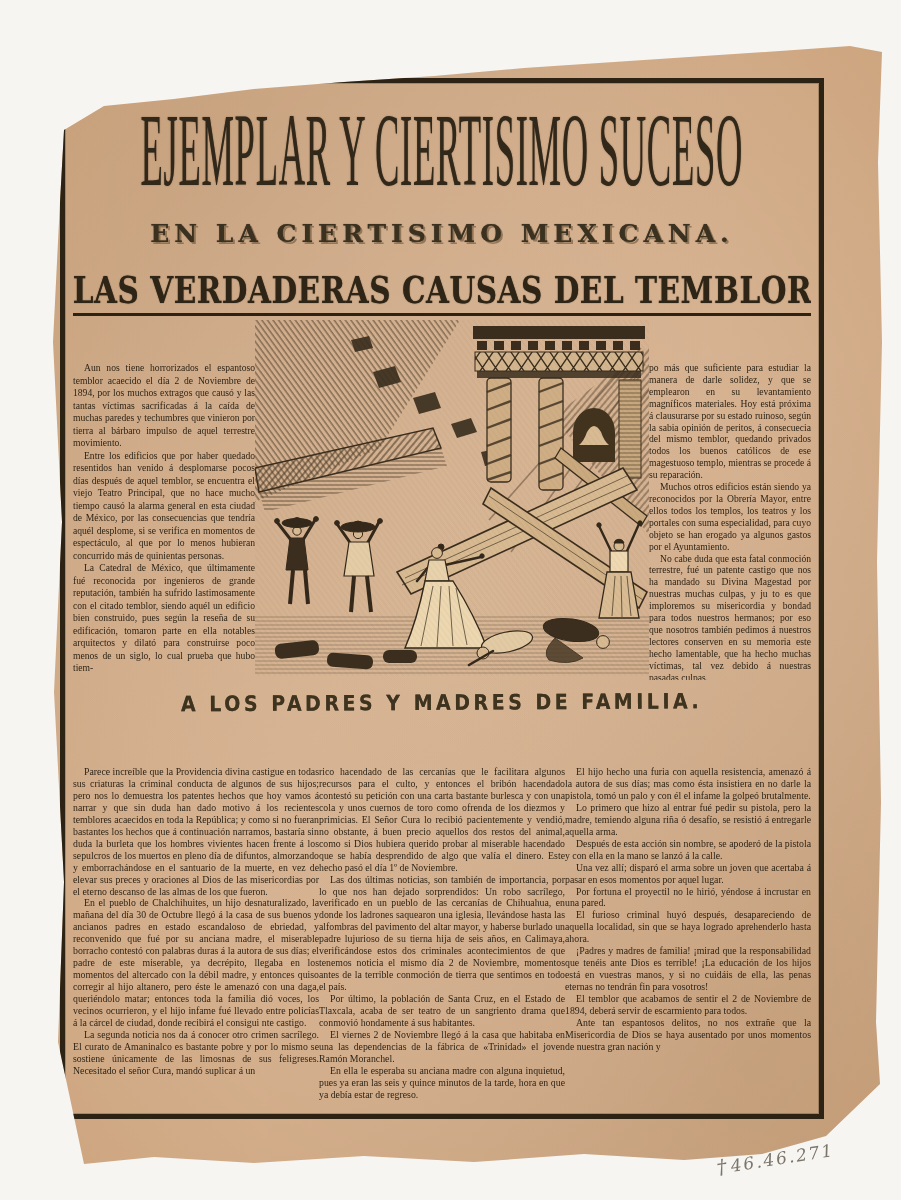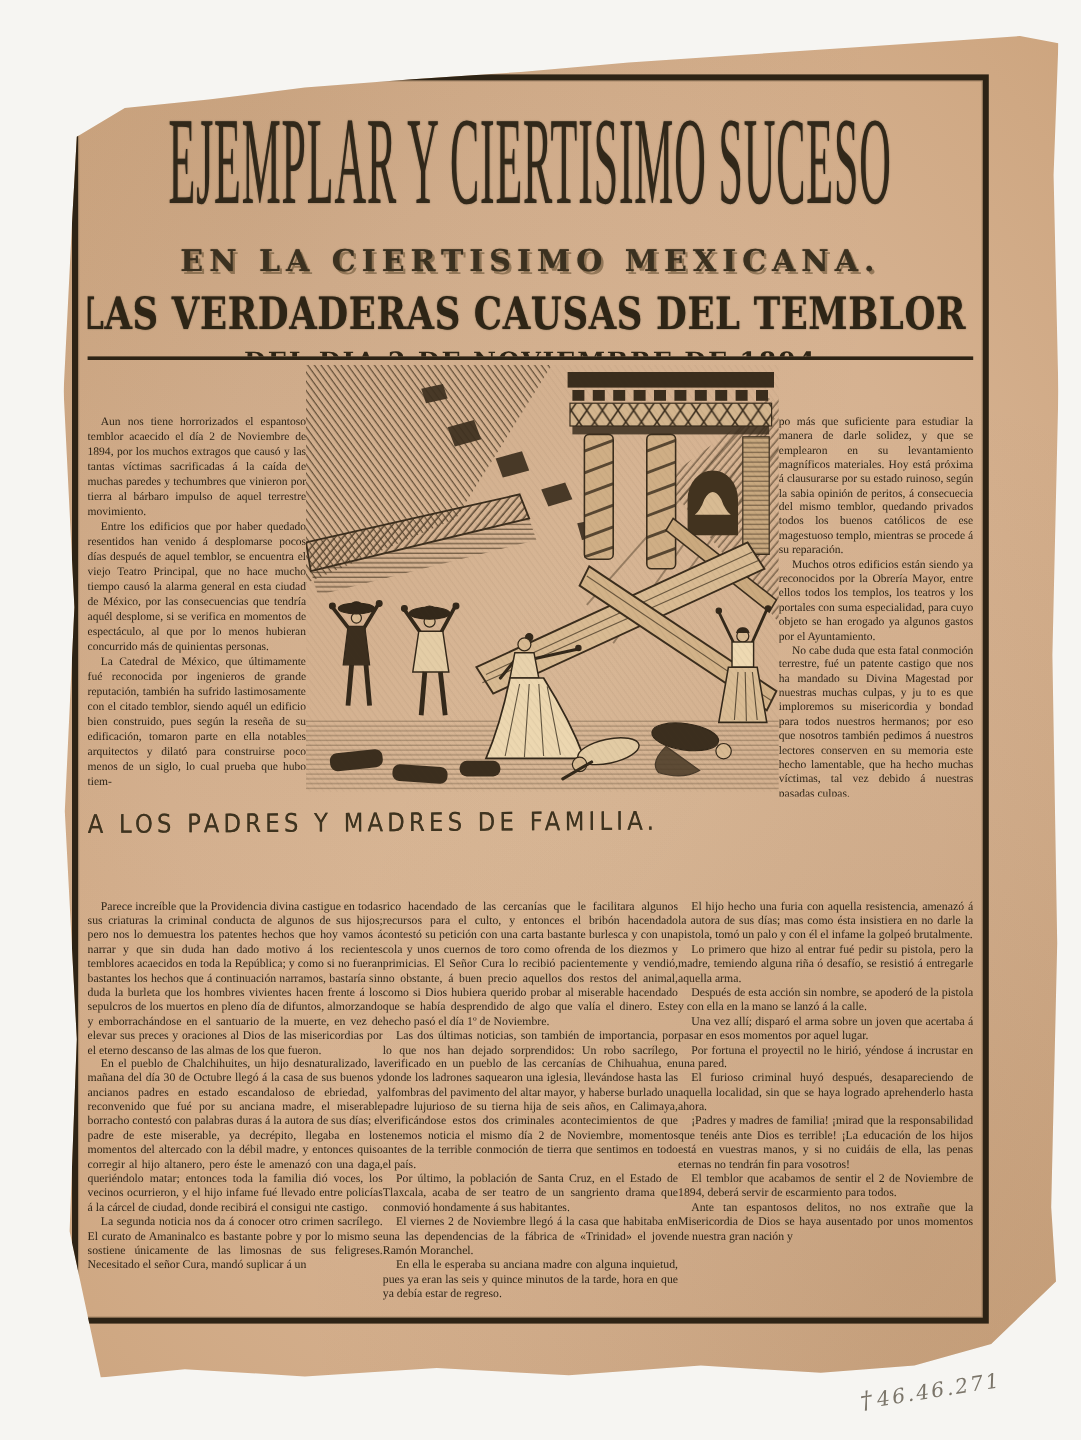--- a/index.html
+++ b/index.html
@@ -3,21 +3,21 @@
 <meta charset="utf-8">
 <style>
   html,body{margin:0;padding:0;}
   body{
     width:901px;height:1200px;position:relative;overflow:hidden;
     background:#f6f5f2;
     font-family:"Liberation Serif", serif;
   }
   
   .paper{
-    position:absolute;left:44px;top:26px;width:842px;height:1130px;
+    position:absolute;left:44px;top:42px;width:842px;height:1130px;
     background:
       radial-gradient(ellipse at 20% 10%, rgba(120,85,50,.10), rgba(0,0,0,0) 55%),
       radial-gradient(ellipse at 85% 90%, rgba(120,85,50,.14), rgba(0,0,0,0) 50%),
       radial-gradient(ellipse at 50% 50%, #dcbb9a 0%, #d6b291 55%, #cda57f 100%);
     clip-path:polygon(20px 88px,60px 64px,130px 57px,210px 47px,300px 40px,390px 34px,
       480px 26px,570px 20px,660px 14px,750px 8px,806px 4px,838px 10px,
       834px 120px,838px 300px,833px 520px,837px 760px,832px 980px,836px 1042px,
       782px 1094px,718px 1112px,640px 1118px,540px 1112px,430px 1120px,320px 1114px,
       210px 1121px,110px 1115px,40px 1122px,14px 1000px,20px 840px,10px 650px,
       18px 480px,9px 300px,16px 160px);
@@ -38,42 +38,42 @@
   .title-line span{
     display:inline-block;white-space:nowrap;
     font-family:"Liberation Serif",serif;font-weight:400;font-size:50px;letter-spacing:1px;
     transform:scale(.73,2.08);color:#31281a;text-shadow:0 0 1px rgba(49,40,26,.6);
   }
   .sub-line{
     margin-top:10px;font-family:"DejaVu Serif","Liberation Serif",serif;font-weight:700;
     font-size:25px;letter-spacing:5px;color:#3b3120;
     text-shadow:2px 2px 0 rgba(94,74,46,.55),0 0 1px rgba(59,49,32,.8);
   }
-  .headline-line{margin-top:8px;height:42px;display:flex;align-items:center;justify-content:flex-start;}
+  .headline-line{margin-top:21px;height:42px;display:flex;align-items:center;justify-content:center;}
   .headline-line span{
     display:inline-block;white-space:nowrap;font-family:"DejaVu Serif","Liberation Serif",serif;
     font-weight:700;font-size:29px;letter-spacing:.5px;transform:scale(1.02,1.28);
     color:#2e2516;text-shadow:0 0 1px rgba(46,37,22,.8);
   }
   .date-line{
     margin-top:6px;font-family:"DejaVu Serif","Liberation Serif",serif;font-weight:700;
     font-size:21px;letter-spacing:1.5px;color:#2e2516;
   }
   
   .top-section{display:flex;height:360px;margin-top:4px;overflow:hidden;}
   .col{overflow:hidden;margin-top:42px;}
   .col p{margin:0;text-indent:11px;text-align:justify;}
   .col p.cont{text-indent:0;font-family:Liberation Serif, serif;}
   .top-left{width:182px;font-size:9.6px;line-height:12.5px;}
   .top-right{width:162px;font-size:9.6px;line-height:11.9px;margin-left:auto;}
   .engraving-box{width:394px;margin-left:0;}
   .end-rule{width:46px;border-top:1.5px solid #2d2315;margin:9px auto 0;}
   
   .subheading{
-    height:44px;display:flex;align-items:center;overflow:hidden;
+    height:44px;display:flex;align-items:center;justify-content:center;overflow:hidden;font-weight:bold;
   }
   .subheading span{
     font-family:"DejaVu Sans","Liberation Sans",sans-serif;font-size:19px;letter-spacing:3.5px;
     color:#3e331f;transform:scale(1,1.12) rotate(-.3deg);display:inline-block;white-space:nowrap;
     text-shadow:0 0 .5px rgba(62,51,31,.7);
   }
   
   .bottom-section{display:flex;height:386px;overflow:hidden;}
   .bottom-section .col{flex:1;font-size:9.8px;line-height:11.95px;}
   

